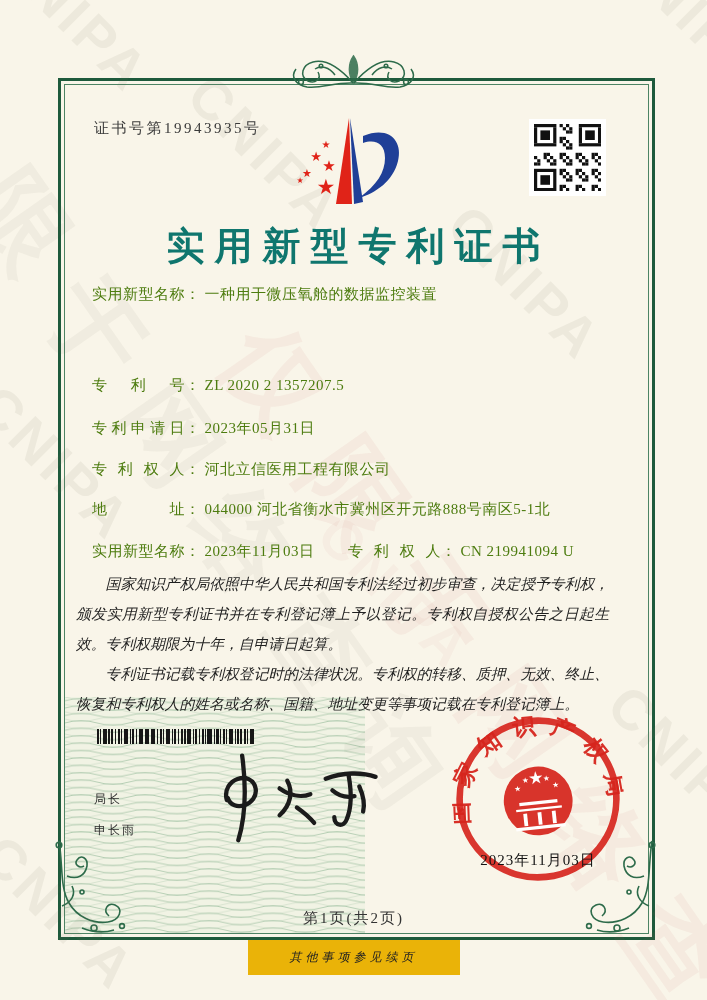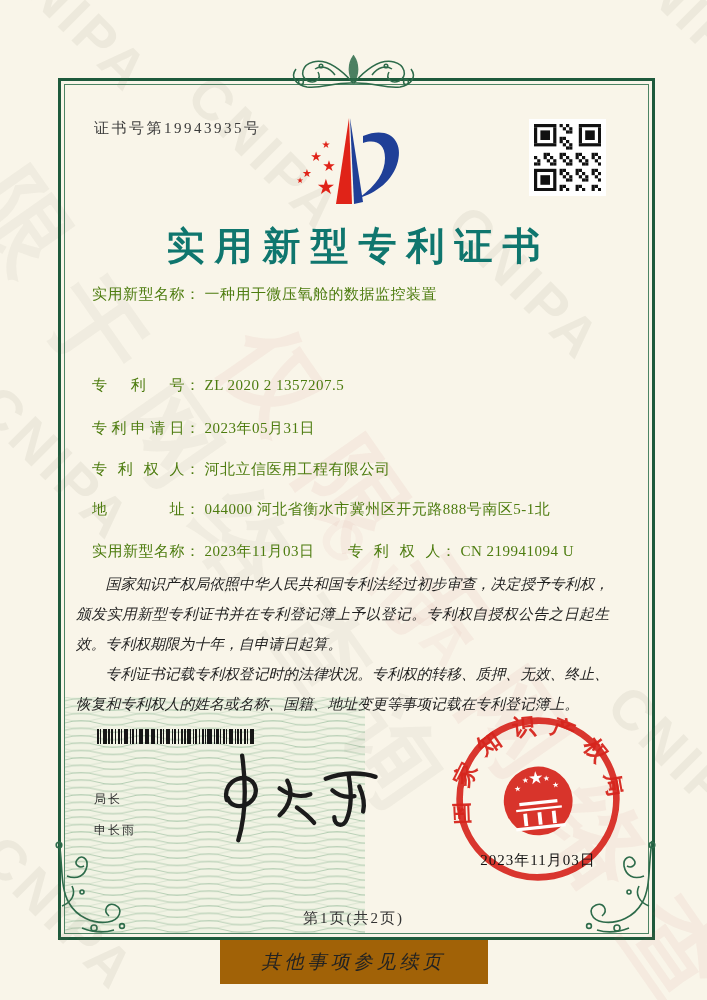--- a/index.html
+++ b/index.html
@@ -54,21 +54,21 @@
   .barcode{position:absolute;left:97px;top:729px;width:157px;height:15px;z-index:4;
     background:
       repeating-linear-gradient(90deg,#161616 0 1px,transparent 1px 3px),
       repeating-linear-gradient(90deg,#161616 0 2px,transparent 2px 7px),
       repeating-linear-gradient(90deg,#161616 0 1px,transparent 1px 11px);}
   .director{position:absolute;left:94px;top:784px;z-index:4;font-family:"Liberation Sans","DejaVu Sans",sans-serif;font-size:12px;line-height:31px;color:#2d2d2d;letter-spacing:2px;}
   .signature{position:absolute;left:196px;top:750px;z-index:5;}
   .seal{position:absolute;left:452px;top:713px;z-index:4;transform:rotate(-6deg);}
   .seal-date{position:absolute;left:452px;top:851px;width:172px;z-index:5;text-align:center;font-size:15px;color:#141414;letter-spacing:1px;}
   .page-info{position:absolute;left:0;top:909px;width:100%;z-index:4;text-align:center;font-size:15px;letter-spacing:2px;color:#333;}
-  .note-box{position:absolute;left:50%;top:940px;transform:translateX(-50%);z-index:4;background:#a16207;padding:9px 42px;font-style:italic;font-size:19px;letter-spacing:4px;color:#222;white-space:nowrap;}
+  .note-box{position:absolute;left:50%;top:940px;transform:translateX(-50%);z-index:4;background:#eab308;padding:9px 42px;font-style:italic;font-size:12px;letter-spacing:4px;color:#222;white-space:nowrap;}
 </style>
 </head>
 <body>
 
 <div class="page">
 
   <div class="frame">
     <div class="frame-inner"></div>
     <svg class="waves" preserveAspectRatio="none">
       <defs>

